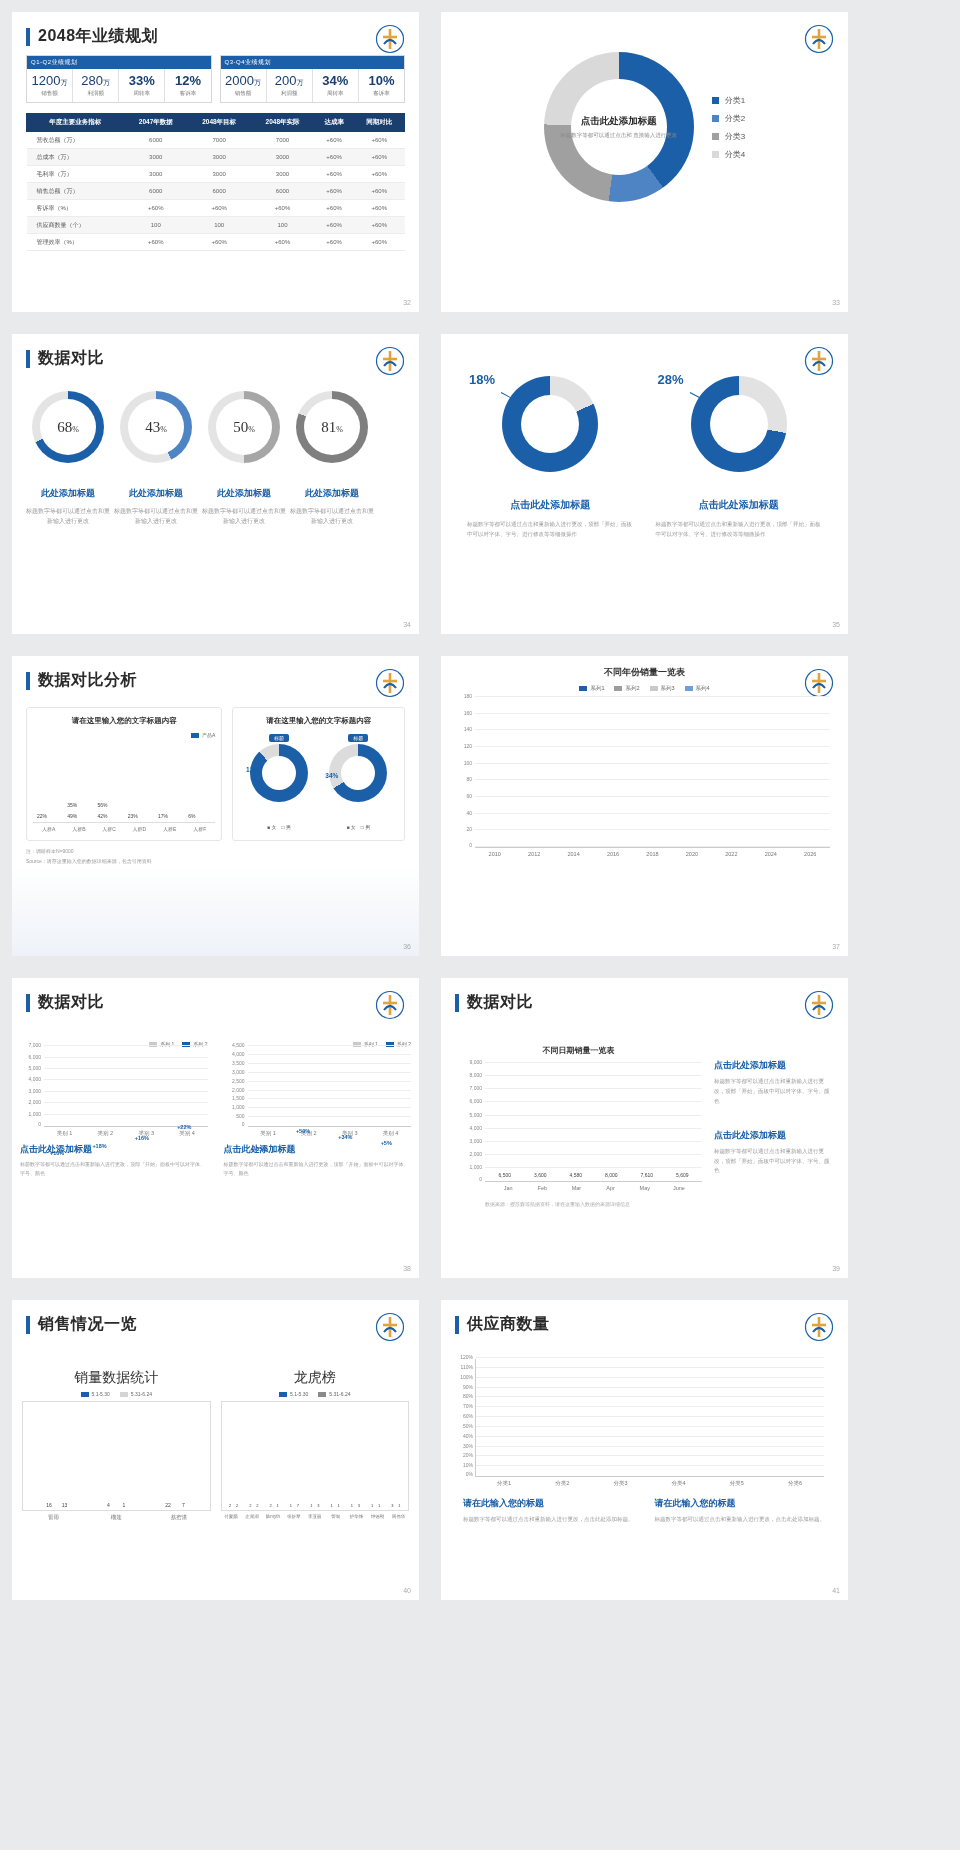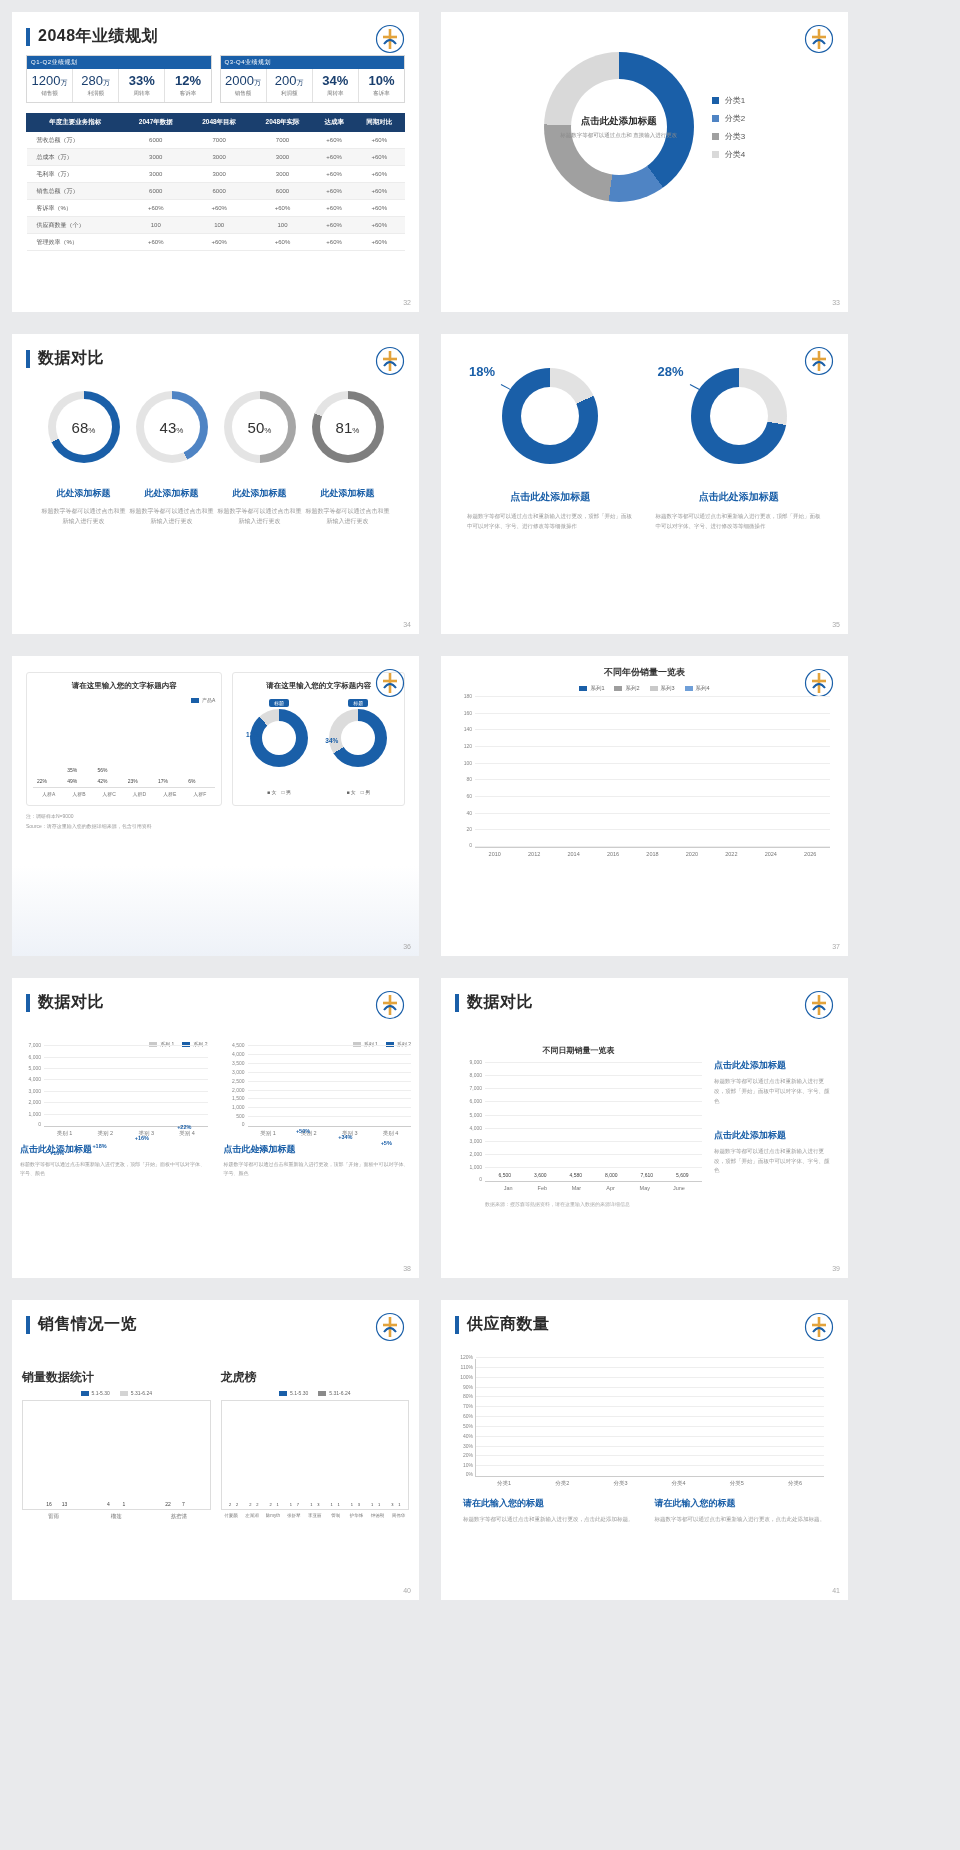--- a/index.html
+++ b/index.html
@@ -77,32 +77,32 @@
   .s33-donut { width:150px; height:150px; }
   .s33-donut .hole { width:96px; height:96px; }
   .s33-c1 { font-size:9.5px; font-weight:bold; color:#2a2a2a; }
   .s33-c2 { font-size:5.5px; color:#8a8a8a; line-height:1.5; margin-top:3px; }
   .legend { margin-left:18px; }
   .legend-item { display:flex; align-items:center; margin:7px 0; }
   .legend-swatch { width:7px; height:7px; margin-right:6px; }
   .legend-lab { font-size:8px; color:#555; }
 
   
-  .s34-row { display:flex; justify-content:center; padding:22px 12px 0; }
+  .s34-row { display:flex; justify-content:flex-start; padding:22px 12px 0;font-family:Liberation Serif, serif; }
   .s34-col { width:88px; text-align:center; }
   .s34-donut { width:72px; height:72px; margin:0 auto; }
   .s34-donut .hole { width:56px; height:56px; }
   .s34-pct { font-size:15px; color:#333; }
   .s34-pct span { font-size:8px; }
   .s34-head { font-size:9px; font-weight:bold; color:#1a5fa8; margin-top:24px; }
   .s34-desc { font-size:6px; color:#9a9a9a; line-height:1.7; margin-top:6px; }
 
   
   .s35-row { display:flex; padding:34px 26px 0; gap:22px; }
-  .s35-col { flex:1; text-align:center; position:relative; }
+  .s35-col { flex:1; text-align:center; position:relative;margin-top:8px; }
   .s35-donut { width:96px; height:96px; margin:0 auto; }
   .s35-donut .hole { width:58px; height:58px; }
   .s35-pct {
     position:absolute; left:2px; top:-4px;
     font-size:13px; font-weight:bold; color:#1a5fa8;
   }
   .s35-line { position:absolute; left:34px; top:16px; width:34px; height:1px;
     background:#1a5fa8; transform:rotate(28deg); transform-origin:left center; }
   .s35-head { font-size:10px; font-weight:bold; color:#1a5fa8; margin-top:26px; }
   .s35-desc { font-size:5.5px; color:#9a9a9a; line-height:1.8; margin-top:8px; text-align:left; }
@@ -149,21 +149,21 @@
 
   
   .s39-body { display:flex; padding:10px 14px 0; }
   .s39-right { width:132px; padding-left:12px; }
   .s39-head { font-size:9px; font-weight:bold; color:#1a5fa8; }
   .s39-desc { font-size:5.5px; color:#9a9a9a; line-height:1.8; margin-top:5px; }
 
   
   .s40-body { display:flex; padding:8px 10px 0; gap:10px; }
   .s40-half { flex:1; }
-  .s40-t { font-size:12px; font-weight:bold; color:#333; }
+  .s40-t { text-align:center; font-size:14px; font-weight:normal; color:#333; }
   .s40-legend { display:flex; justify-content:center; gap:10px; font-size:5px; color:#666; margin:4px 0; }
   .s40-plot { border:1px solid #ddd; height:110px; position:relative; display:flex; align-items:flex-end; padding:0 6px; gap:4px; }
   .val-lab { position:absolute; top:-8px; width:100%; text-align:center; font-size:5px; color:#444; }
 
   
   .cone-plot { position:relative; height:118px; margin:10px 24px 0 34px; border-left:1px solid #ccc; border-bottom:1px solid #ccc; display:flex; align-items:flex-end; }
   .cone-col { flex:1; display:flex; align-items:flex-end; justify-content:center; gap:2px; position:relative; }
   .cone { width:20px; }
   .s41-x { display:flex; margin:3px 24px 0 34px; }
   .s41-x div { flex:1; text-align:center; font-size:5.5px; color:#777; }
@@ -423,20 +423,24 @@
           <div class="hole"></div>
         </div>
         <div class="s35-head">点击此处添加标题</div>
         <div class="s35-desc">标题数字等都可以通过点击和重新输入进行更改，顶部「开始」面板中可以对字体、字号、进行修改等等细微操作</div>
       </div>
     </div>
     <div class="slide-num">35</div>
   </div>
 
   <div class="slide" style="background:linear-gradient(#fff 70%, #eef2f8);">
+    <div class="title-row">
+      <div class="title-bar"></div>
+      <div class="title-txt">数据对比分析</div>
+    </div>
     <div class="logo">
       <svg width="30" height="30" viewBox="0 0 30 30">
         <circle cx="15" cy="15" r="13.5" fill="none" stroke="#1a5fa8" stroke-width="1.2"></circle>
         <path d="M15 5 L15 25" stroke="#e3a33c" stroke-width="2.6"></path>
         <path d="M8 13 L22 13" stroke="#e3a33c" stroke-width="2.6"></path>
         <path d="M9 20 q6 -8 12 0" fill="none" stroke="#1a5fa8" stroke-width="2"></path>
       </svg>
     </div>
     <div class="s36-body">
       <div class="s36-card" style="flex:1.15">

